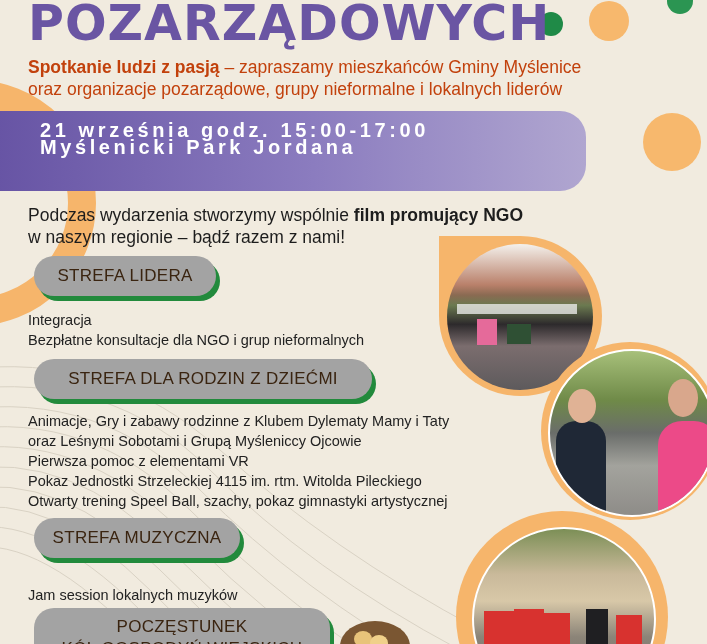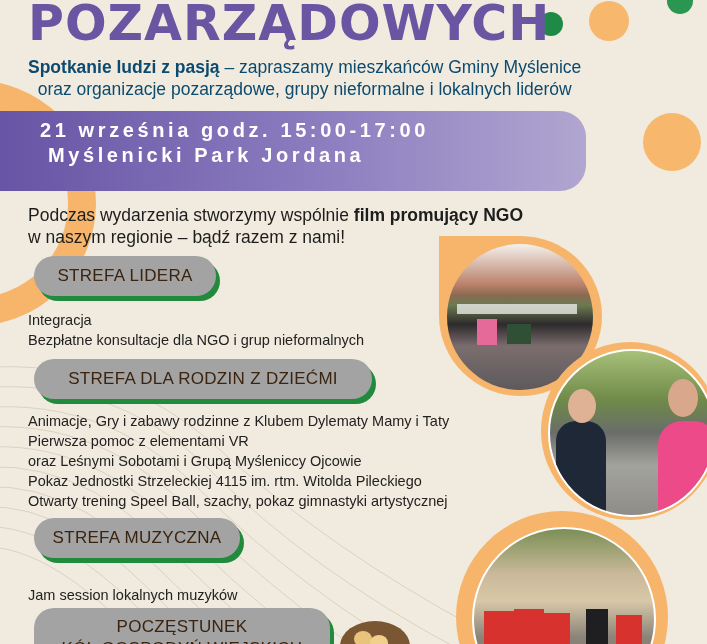--- a/index.html
+++ b/index.html
@@ -9,21 +9,21 @@
     font-family:"Liberation Sans", sans-serif;
     color:#1d1d1d;
   }
   .abs { position:absolute; }
   .title {
     left:28px; top:-6px; margin:0;
     font-family:"DejaVu Sans", sans-serif; font-weight:bold;
     font-size:49px; letter-spacing:1px; color:#6a55a3; line-height:60px;
   }
   .dot { border-radius:50%; }
-  .subtitle { left:28px; top:56px; font-size:17.5px; line-height:22px; color:#0c4a6e;text-align:center; }
+  .subtitle { left:28px; top:56px; font-size:17.5px; line-height:22px; color:#c2410c; }
   .subtitle b { font-weight:bold; }
   .banner {
     left:-20px; top:111px; width:606px; height:80px;
     border-radius:0 26px 26px 0;
     background:linear-gradient(90deg,#6552a3 0%,#8b7cbf 55%,#b0a6d0 100%);
   }
   .banner-line { left:40px; color:#fff; font-size:20px; letter-spacing:3.6px; white-space:nowrap; }
   .banner-line b { font-weight:bold;text-align:right; }
   .banner-line .light { font-weight:bold; }
   .intro { left:28px; top:204px; font-size:17.5px; line-height:22px; }
@@ -72,40 +72,40 @@
 
 <div class="abs subtitle">
   <div><b>Spotkanie ludzi z pasją</b><span> – zapraszamy mieszkańców Gminy Myślenice</span></div>
   <div>oraz organizacje pozarządowe, grupy nieformalne i lokalnych liderów</div>
 </div>
 
 <div class="abs banner"></div>
 <div class="abs banner-line" style="top:119px;">
   <b>21 września</b><span class="light"> godz. </span><b>15:00-17:00</b>
 </div>
-<div class="abs banner-line" style="top:144px;margin-left:8px;">
+<div class="abs banner-line" style="top:136px;">
   <span class="light">Myślenicki </span><b>Park Jordana</b>
 </div>
 
 <div class="abs intro">
   <div><span>Podczas wydarzenia stworzymy wspólnie </span><b>film promujący NGO</b></div>
   <div>w naszym regionie – bądź razem z nami!</div>
 </div>
 
 <div class="abs pill" style="left:34px;top:256px;width:182px;height:40px;">STREFA LIDERA</div>
 <div class="abs desc" style="top:310px;">
   <div>Integracja</div>
   <div>Bezpłatne konsultacje dla NGO i grup nieformalnych</div>
 </div>
 
 <div class="abs pill" style="left:34px;top:359px;width:338px;height:40px;">STREFA DLA RODZIN Z DZIEĆMI</div>
 <div class="abs desc" style="top:411px;">
   <div>Animacje, Gry i zabawy rodzinne z Klubem Dylematy Mamy i Taty</div>
+  <div>oraz Leśnymi Sobotami i Grupą Myśleniccy Ojcowie</div>
   <div>Pierwsza pomoc z elementami VR</div>
-  <div>oraz Leśnymi Sobotami i Grupą Myśleniccy Ojcowie</div>
   <div>Pokaz Jednostki Strzeleckiej 4115 im. rtm. Witolda Pileckiego</div>
   <div>Otwarty trening Speel Ball, szachy, pokaz gimnastyki artystycznej</div>
 </div>
 
 <div class="abs pill" style="left:34px;top:518px;width:206px;height:40px;">STREFA MUZYCZNA</div>
 <div class="abs desc" style="top:568px;margin-top:17px;">
   <div>Jam session lokalnych muzyków</div>
 </div>
 
 <div class="abs pill" style="left:34px;top:608px;width:296px;height:60px;flex-direction:column;line-height:22px;">

